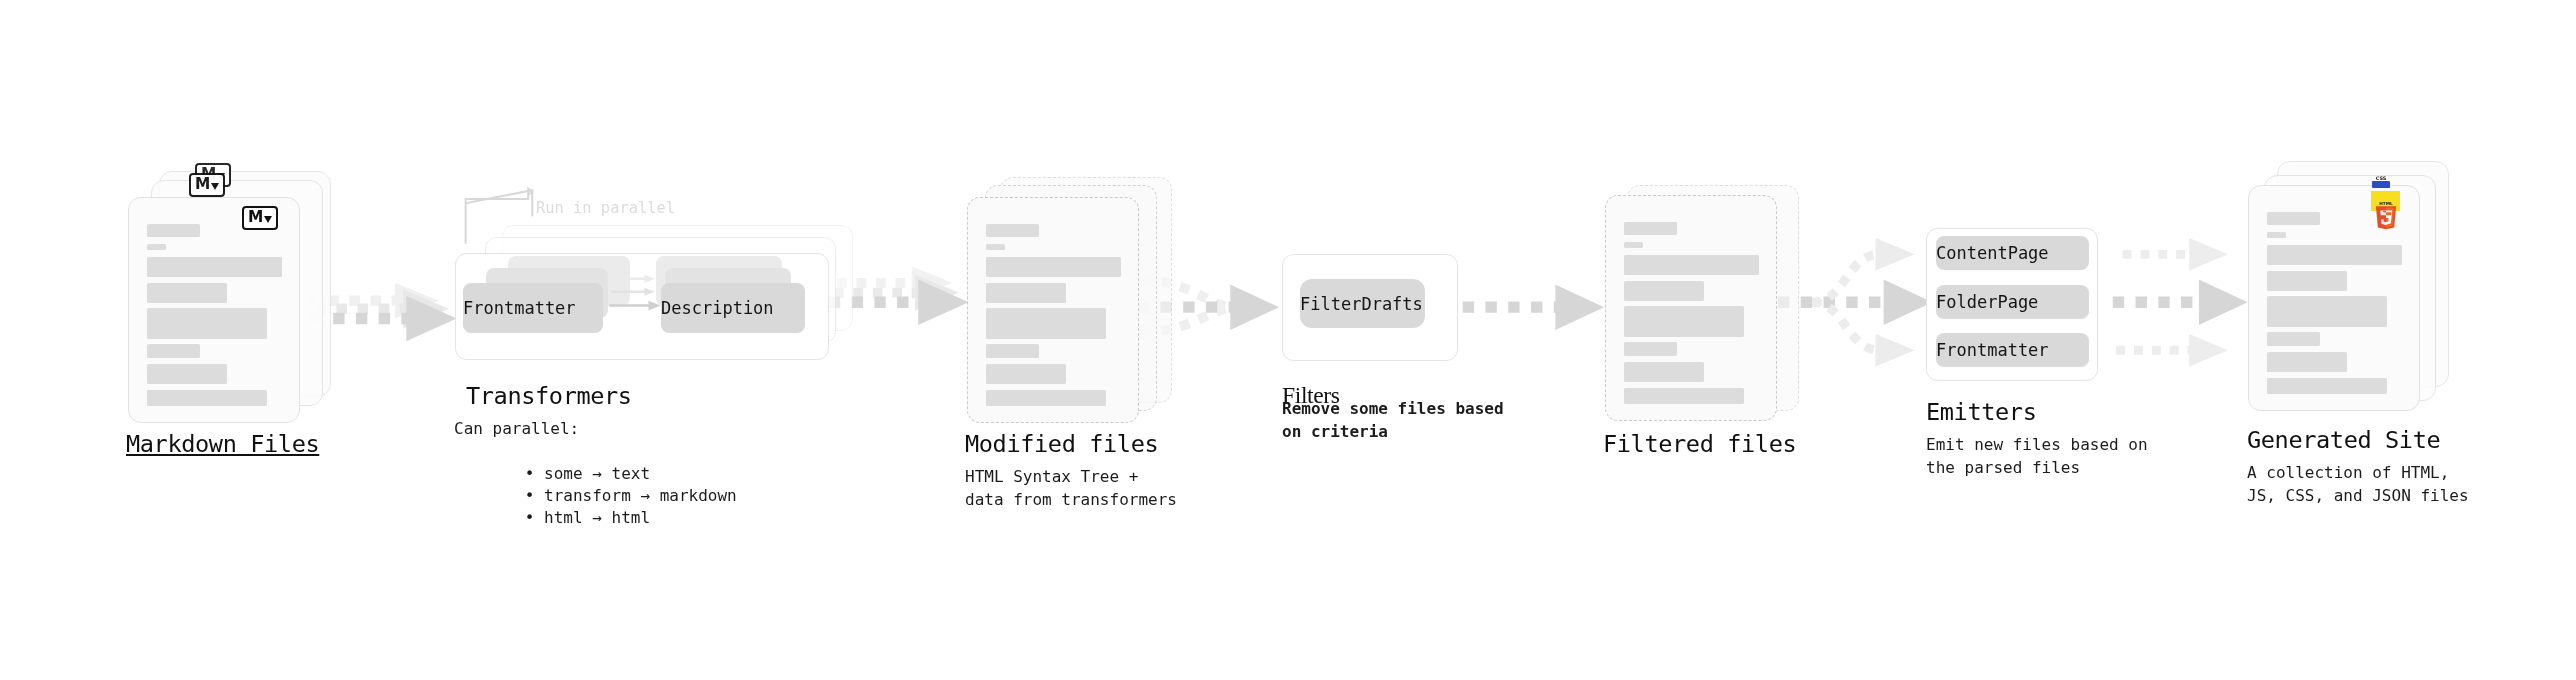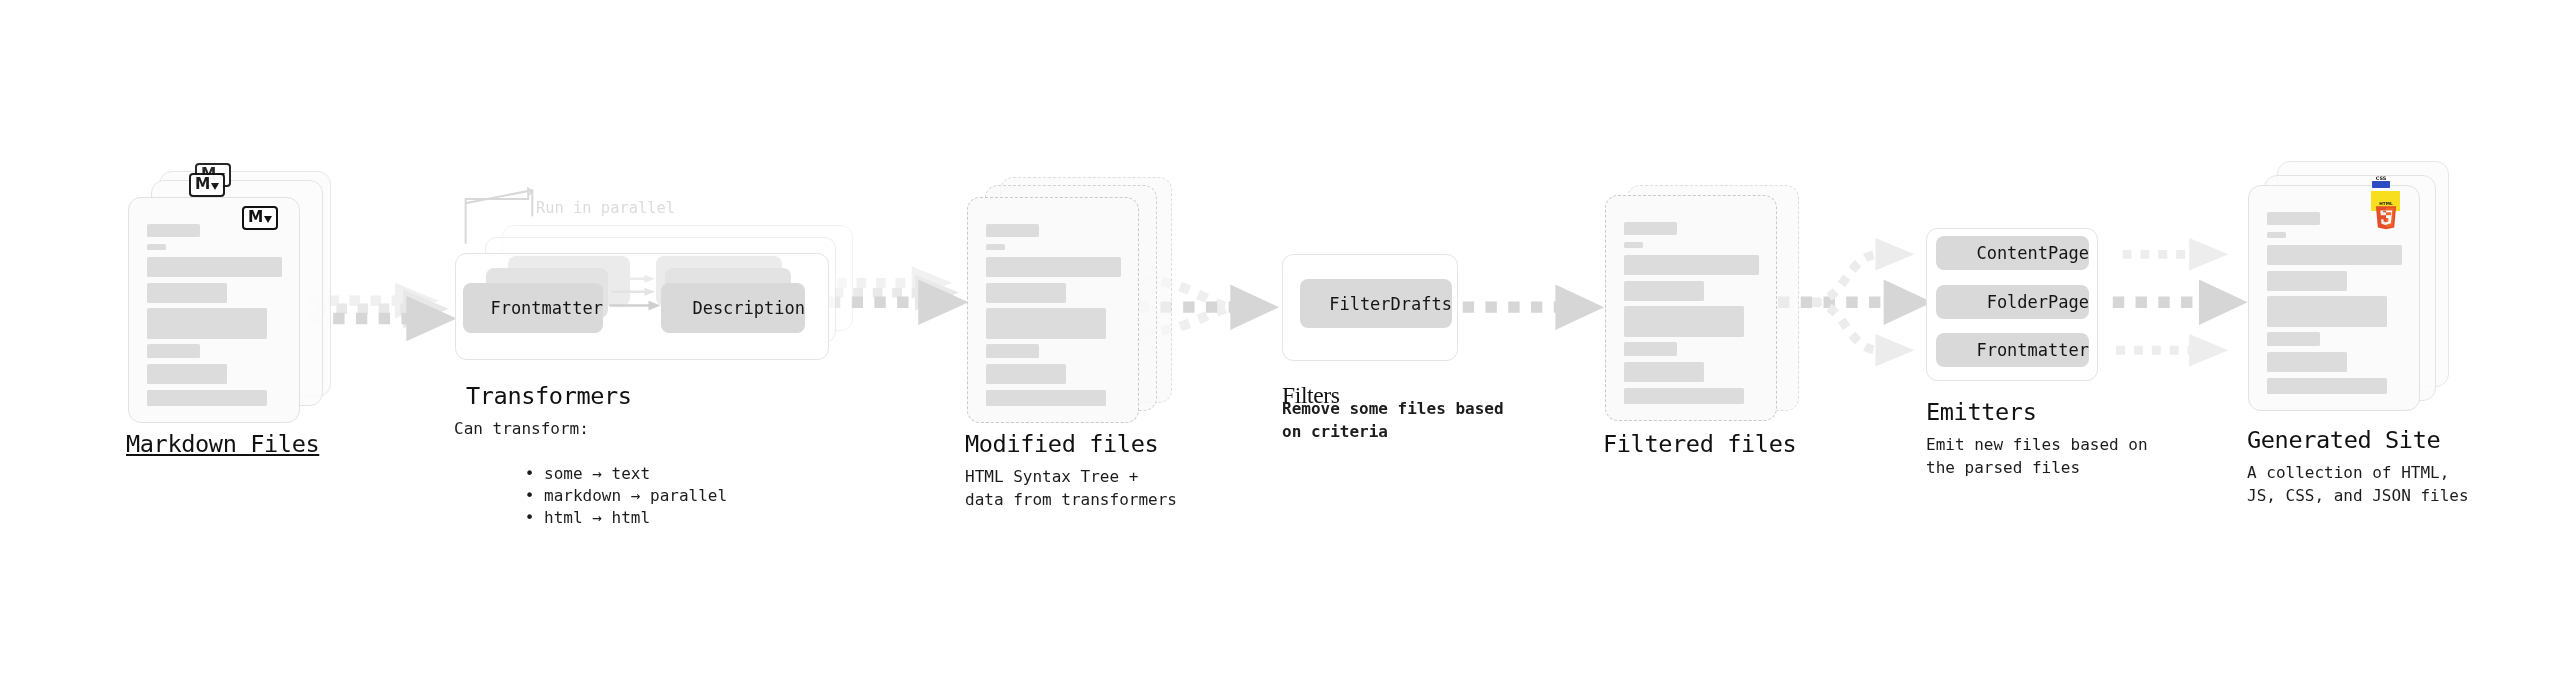--- a/index.html
+++ b/index.html
@@ -82,21 +82,21 @@
   .groupbox {
     position: absolute;
     border: 1.6px solid #e4e4e4;
     border-radius: 11.4px;
     background: #ffffff;
   }
   .chip {
     position: absolute;
     background: #d9d9d9;
     border-radius: 8.1px;
-    display: flex; align-items: center; justify-content: flex-end;
+    display: flex; align-items: center; justify-content: flex-start;
     font-size: 17px; color: #151515; white-space: nowrap;
   }
   .chip.ghost { background: #ebebeb; }
   .chip.ghost2 { background: #e3e3e3; }
 
   
   .parallel-label {
     position: absolute;
     font-size: 15.4px; color: #dcdcdc; white-space: nowrap;
   }
@@ -227,27 +227,27 @@
         <polygon points="793,354 806,359 793,364" fill="#e3e3e3"></polygon>
         <line x1="750" y1="376" x2="800" y2="376" stroke="#cfcfcf" stroke-width="3"></line>
         <polygon points="798,370 813,376 798,382" fill="#cfcfcf"></polygon>
       </g>
     </svg>
 
     <div class="parallel-label" style="left:536px; top:199px;">Run in parallel</div>
 
     <div class="title" style="left:466px; top:382px;">Transformers</div>
 
-    <div class="subtitle" style="left:454px; top:417px;">Can transform:</div>
+    <div class="subtitle" style="left:454px; top:417px;">Can parallel:</div>
 
     <div class="subtitle" style="left:467px; top:439px;">
       <span>•&nbsp;</span><span>some → text</span>
     </div>
     <div class="subtitle" style="left:467px; top:461px;">
-      <span>•&nbsp;</span><span>markdown → parallel</span>
+      <span>•&nbsp;</span><span>transform → markdown</span>
     </div>
     <div class="subtitle" style="left:467px; top:483px;">
       <span>•&nbsp;</span><span>html → html</span>
     </div>
   </div>
 
   <div class="node">
     <div class="doc-card dashed" style="left:1000px; top:177px; opacity:.6;"></div>
     <div class="doc-card dashed" style="left:985px; top:185px; opacity:.8;"></div>
     <div class="doc-card dashed" style="left:967px; top:197px;">
@@ -261,21 +261,21 @@
       <div class="bar" style="left:18px;  top:192px; width:120px;height:16.3px;"></div>
     </div>
 
     <div class="title" style="left:965px; top:430px;">Modified files</div>
     <div class="subtitle" style="left:965px; top:465px;">HTML Syntax Tree +
 data from transformers</div>
   </div>
 
   <div class="node">
     <div class="groupbox" style="left:1282px; top:254px; width:176px; height:107px;"></div>
-    <div class="chip" style="left:1300px; top:279px; width:152px; height:49px;">
+    <div class="chip" style="left:1300px; top:279px; width:125px; height:49px;border-radius:12px;">
       <span>FilterDrafts</span>
     </div>
 
     <div class="title" style="left:1282px; top:382px;font-family:Liberation Serif, serif;">Filters</div>
     <div class="subtitle" style="left:1282px; top:397px;font-weight:bold;">Remove some files based
 on criteria</div>
   </div>
 
   <div class="node">
     <div class="doc-card dashed" style="left:1627px; top:185px; opacity:.6;"></div>

